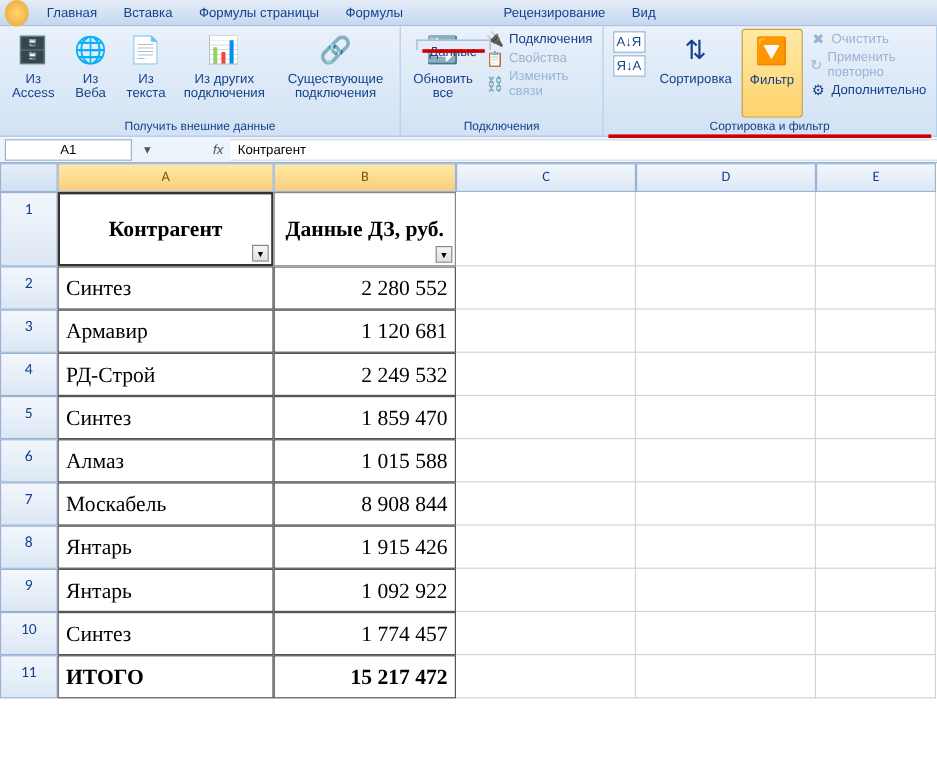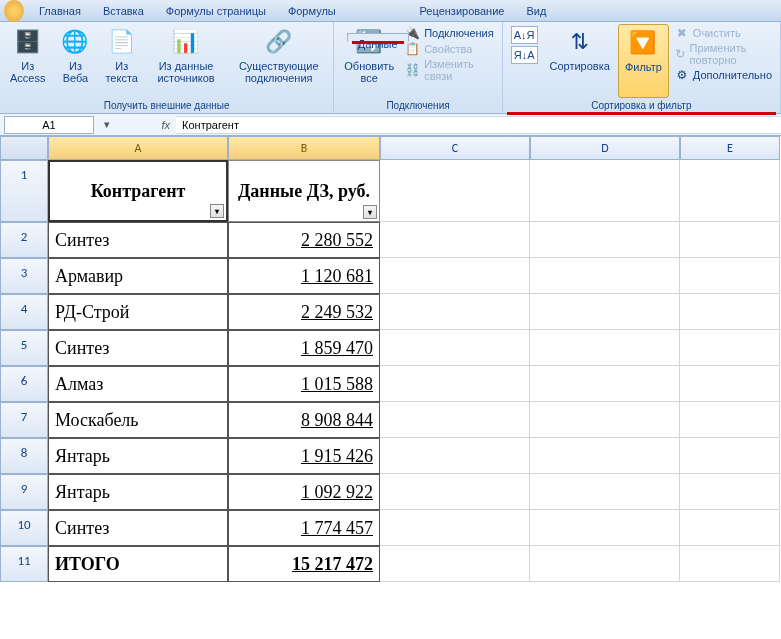--- a/index.html
+++ b/index.html
@@ -22,37 +22,37 @@
 .bigbtn { display: flex; flex-direction: column; align-items: center; padding: 2px 6px; gap: 2px; color: #15428b; cursor: pointer; border-radius: 3px; text-align: center; line-height: 1.1; }
 .bigbtn.active { background: linear-gradient(#ffe9a6, #ffd36b); border: 1px solid #c9a13d; }
 .icon32 { width: 32px; height: 32px; display: flex; align-items: center; justify-content: center; font-size: 22px; }
 .smallrow { display: flex; flex-direction: column; gap: 2px; padding: 2px 4px; }
 .smallbtn { display: flex; align-items: center; gap: 4px; color: #15428b; cursor: pointer; font-size: 11px; }
 .smallbtn.disabled { color: #9bb3d1; }
 .miniicon { width: 14px; height: 14px; font-size: 12px; display: inline-flex; align-items: center; justify-content: center; }
 
 
 .fbar { display: flex; align-items: center; background: #eef4fb; border-bottom: 1px solid #9ab3d5; height: 22px; font-size: 11px; }
-.namebox { width: 90px; border: 1px solid #9ab3d5; background: #fff; padding: 2px 4px; margin: 0 4px; text-align: center; }
+.namebox { width: 106px; border: 1px solid #9ab3d5; background: #fff; padding: 2px 4px; margin: 0 4px; text-align: center; }
 .fbar .fx { padding: 0 6px; font-style: italic; color: #555; }
 .fbar .dd { color: #555; padding: 0 6px; cursor: pointer; }
 .fbar .formula { flex: 1; padding: 2px 6px; background: #fff; border-top: 1px solid #d0dae8; border-bottom: 1px solid #d0dae8; }
 
 
 .grid { display: grid; grid-template-columns: 48px 180px 152px 150px 150px 100px; font-size: 15px; font-family: Calibri, Arial, sans-serif; }
 .colhead { background: linear-gradient(#f3f7fc, #dce7f5); border: 1px solid #9ab3d5; text-align: center; font-size: 12px; color: #15428b; padding: 4px 0; cursor: pointer; }
 .colhead.sel { background: linear-gradient(#ffe9a6, #f9ce7c); color: #7a5b00; }
 .rowhead { background: linear-gradient(#f3f7fc, #dce7f5); border: 1px solid #9ab3d5; text-align: center; font-size: 13px; color: #15428b; padding: 6px 0; cursor: pointer; }
 .cell { border-right: 1px solid #d4d4d4; border-bottom: 1px solid #d4d4d4; padding: 4px 6px; min-height: 36px; display: flex; align-items: center; }
 .cell.num { justify-content: flex-end; }
 .hdrcell { font-family: "Times New Roman", serif; font-weight: bold; font-size: 18px; text-align: center; justify-content: center; border: 1px solid #888; background: #fff; position: relative; height: 62px; }
 .hdrcell.a1 { border: 2px solid #333; }
 .hdrcell .fbtn { position: absolute; right: 2px; bottom: 2px; width: 14px; height: 14px; border: 1px solid #888; background: linear-gradient(#f6f6f6,#e0e0e0); font-size: 8px; display: flex; align-items: center; justify-content: center; cursor: pointer; }
 .datacell { font-family: "Times New Roman", serif; font-size: 18px; border: 1px solid #555; }
-.datacell.num { text-align: center; text-decoration: underline; }
+.datacell.num { text-align: center; }
 .total { font-weight: bold; }
 .selectall { background: linear-gradient(#e6eef9,#d2e0f2); border: 1px solid #9ab3d5; cursor: pointer; }
 </style>
 </head>
 <body>
 
 <div class="tabs">
   <div class="office-btn"></div>
   <div class="tab">Главная</div>
   <div class="tab">Вставка</div>
@@ -73,21 +73,21 @@
       <div class="bigbtn">
           <span class="icon32">🌐</span>
           <span>Из Веба</span>
         </div>
       <div class="bigbtn">
           <span class="icon32">📄</span>
           <span>Из текста</span>
         </div>
       <div class="bigbtn">
           <span class="icon32">📊</span>
-          <span>Из данные источников</span>
+          <span>Из других подключения</span>
         </div>
       <div class="bigbtn">
           <span class="icon32">🔗</span>
           <span>Существующие подключения</span>
         </div>
     </div>
     <div class="title">Получить внешние данные</div>
   </div>
 
   <div class="ribgroup">

